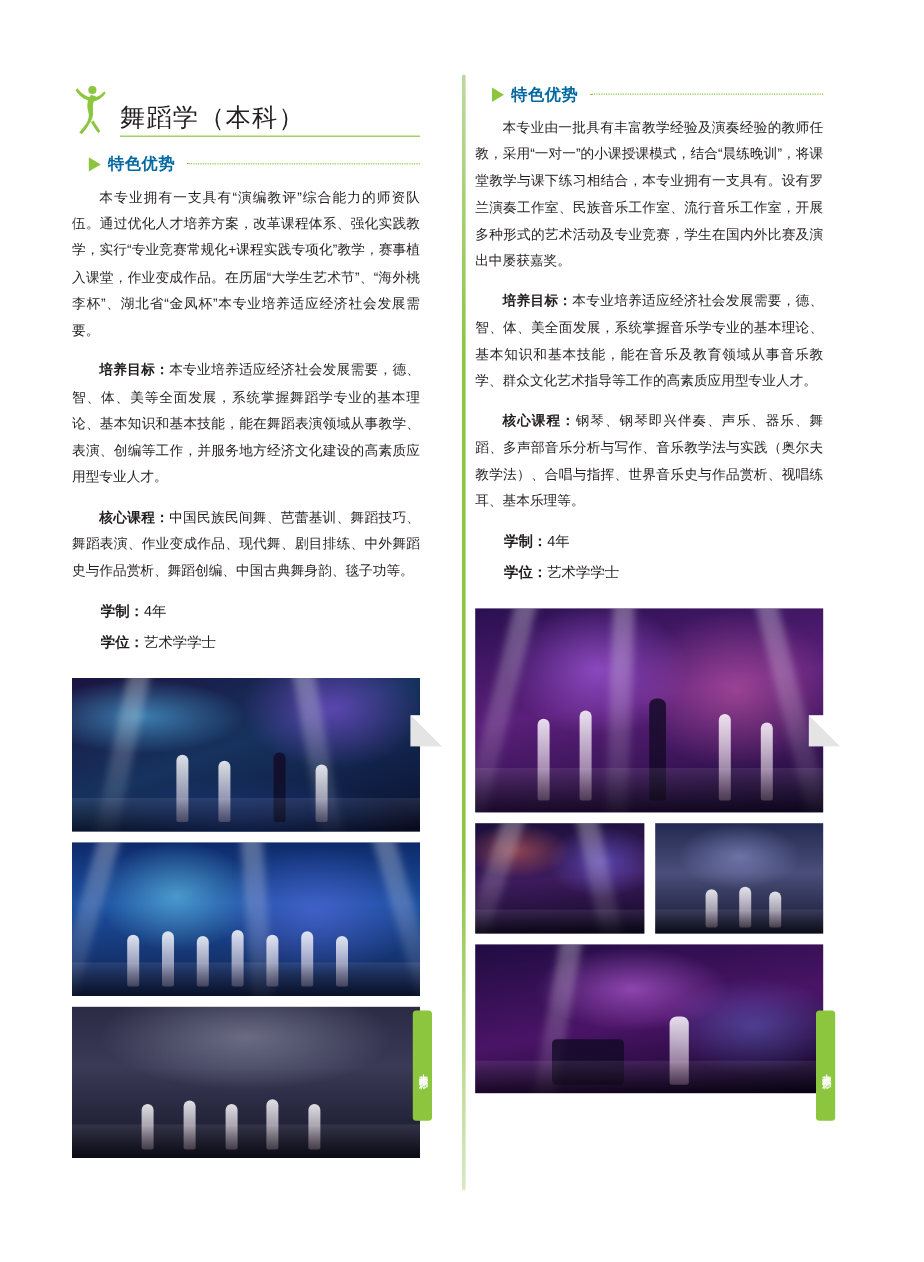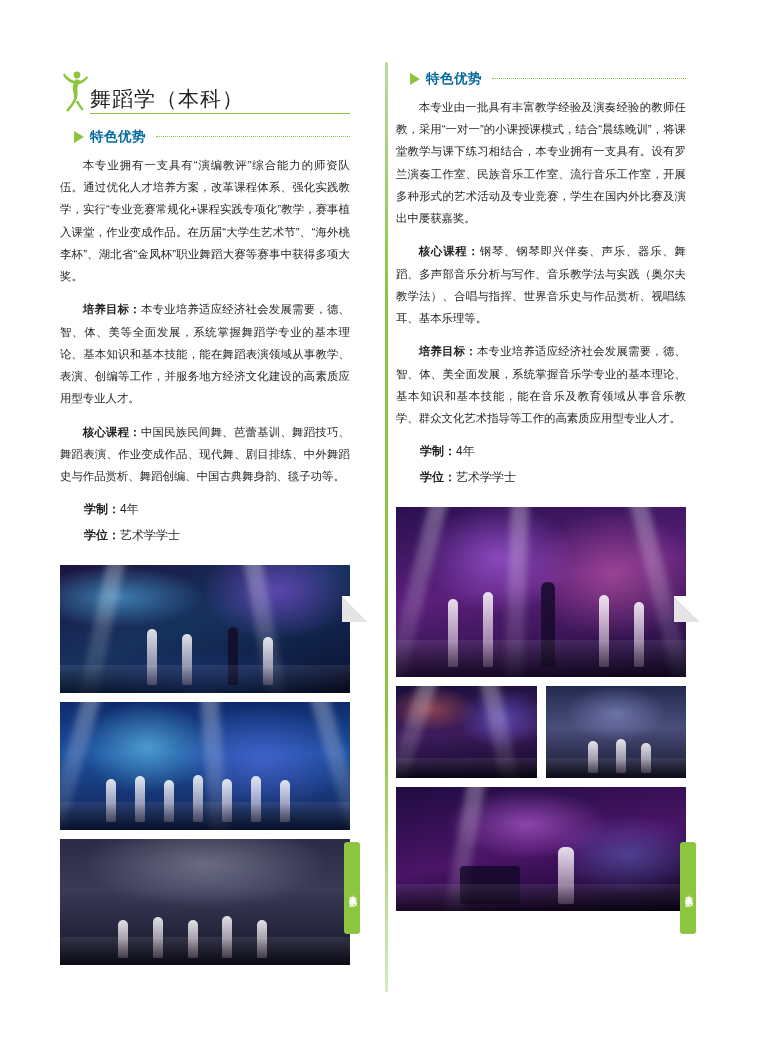--- a/index.html
+++ b/index.html
@@ -36,20 +36,21 @@
     gap: 46px;
   }
   .col {
     width: 290px;
     position: relative;
   }
   
   .col-head {
     display: flex;
     align-items: flex-end;
+    gap: 10px;
     height: 54px;
     border-bottom: none;
     margin-bottom: 14px;
   }
   .head-icon {
     width: 30px;
     height: 46px;
     position: relative;
     flex: 0 0 auto;
   }
@@ -254,21 +255,21 @@
         </div>
         <div class="head-title">舞蹈学（本科）</div>
       </div>
 
       <div class="sec-title-row">
         <span class="tri"></span>
         <span class="sec-title">特色优势</span>
         <span class="dots"></span>
       </div>
 
-      <p class="para">本专业拥有一支具有“演编教评”综合能力的师资队伍。通过优化人才培养方案，改革课程体系、强化实践教学，实行“专业竞赛常规化+课程实践专项化”教学，赛事植入课堂，作业变成作品。在历届“大学生艺术节”、“海外桃李杯”、湖北省“金凤杯”职业舞蹈大赛等赛事中获得多项大奖。</p>
+      <p class="para">本专业拥有一支具有“演编教评”综合能力的师资队伍。通过优化人才培养方案，改革课程体系、强化实践教学，实行“专业竞赛常规化+课程实践专项化”教学，赛事植入课堂，作业变成作品。在历届“大学生艺术节”、“海外桃李杯”、湖北省“金凤杯”本专业培养适应经济社会发展需要。</p>
 
       <p class="para"><span class="lbl">培养目标：</span><span>本专业培养适应经济社会发展需要，德、智、体、美等全面发展，系统掌握舞蹈学专业的基本理论、基本知识和基本技能，能在舞蹈表演领域从事教学、表演、创编等工作，并服务地方经济文化建设的高素质应用型专业人才。</span></p>
 
       <p class="para"><span class="lbl">核心课程：</span><span>中国民族民间舞、芭蕾基训、舞蹈技巧、舞蹈表演、作业变成作品、现代舞、剧目排练、中外舞蹈史与作品赏析、舞蹈创编、中国古典舞身韵、毯子功等。</span></p>
 
       <p class="kv"><span class="lbl">学制：</span><span>4年</span></p>
       <p class="kv"><span class="lbl">学位：</span><span>艺术学学士</span></p>
 
       <div class="photos">
         <div class="photo ph-a stage1">
@@ -311,23 +312,23 @@
 
 
       <div class="sec-title-row">
         <span class="tri"></span>
         <span class="sec-title">特色优势</span>
         <span class="dots"></span>
       </div>
 
       <p class="para">本专业由一批具有丰富教学经验及演奏经验的教师任教，采用“一对一”的小课授课模式，结合“晨练晚训”，将课堂教学与课下练习相结合，本专业拥有一支具有。设有罗兰演奏工作室、民族音乐工作室、流行音乐工作室，开展多种形式的艺术活动及专业竞赛，学生在国内外比赛及演出中屡获嘉奖。</p>
 
+      <p class="para"><span class="lbl">培养目标：</span><span>本专业培养适应经济社会发展需要，德、智、体、美全面发展，系统掌握音乐学专业的基本理论、基本知识和基本技能，能在音乐及教育领域从事音乐教学、群众文化艺术指导等工作的高素质应用型专业人才。</span></p>
+
       <p class="para"><span class="lbl">核心课程：</span><span>钢琴、钢琴即兴伴奏、声乐、器乐、舞蹈、多声部音乐分析与写作、音乐教学法与实践（奥尔夫教学法）、合唱与指挥、世界音乐史与作品赏析、视唱练耳、基本乐理等。</span></p>
-
-      <p class="para"><span class="lbl">培养目标：</span><span>本专业培养适应经济社会发展需要，德、智、体、美全面发展，系统掌握音乐学专业的基本理论、基本知识和基本技能，能在音乐及教育领域从事音乐教学、群众文化艺术指导等工作的高素质应用型专业人才。</span></p>
 
       <p class="kv"><span class="lbl">学制：</span><span>4年</span></p>
       <p class="kv"><span class="lbl">学位：</span><span>艺术学学士</span></p>
 
       <div class="photos">
         <div class="photo ph-m1 stage4">
           <div class="beam" style="left:14%;transform:rotate(14deg);"></div>
           <div class="beam" style="left:40%;transform:rotate(2deg);"></div>
           <div class="beam" style="left:78%;transform:rotate(-14deg);"></div>
           <div class="fig" style="left:18%;height:40%;"></div>

